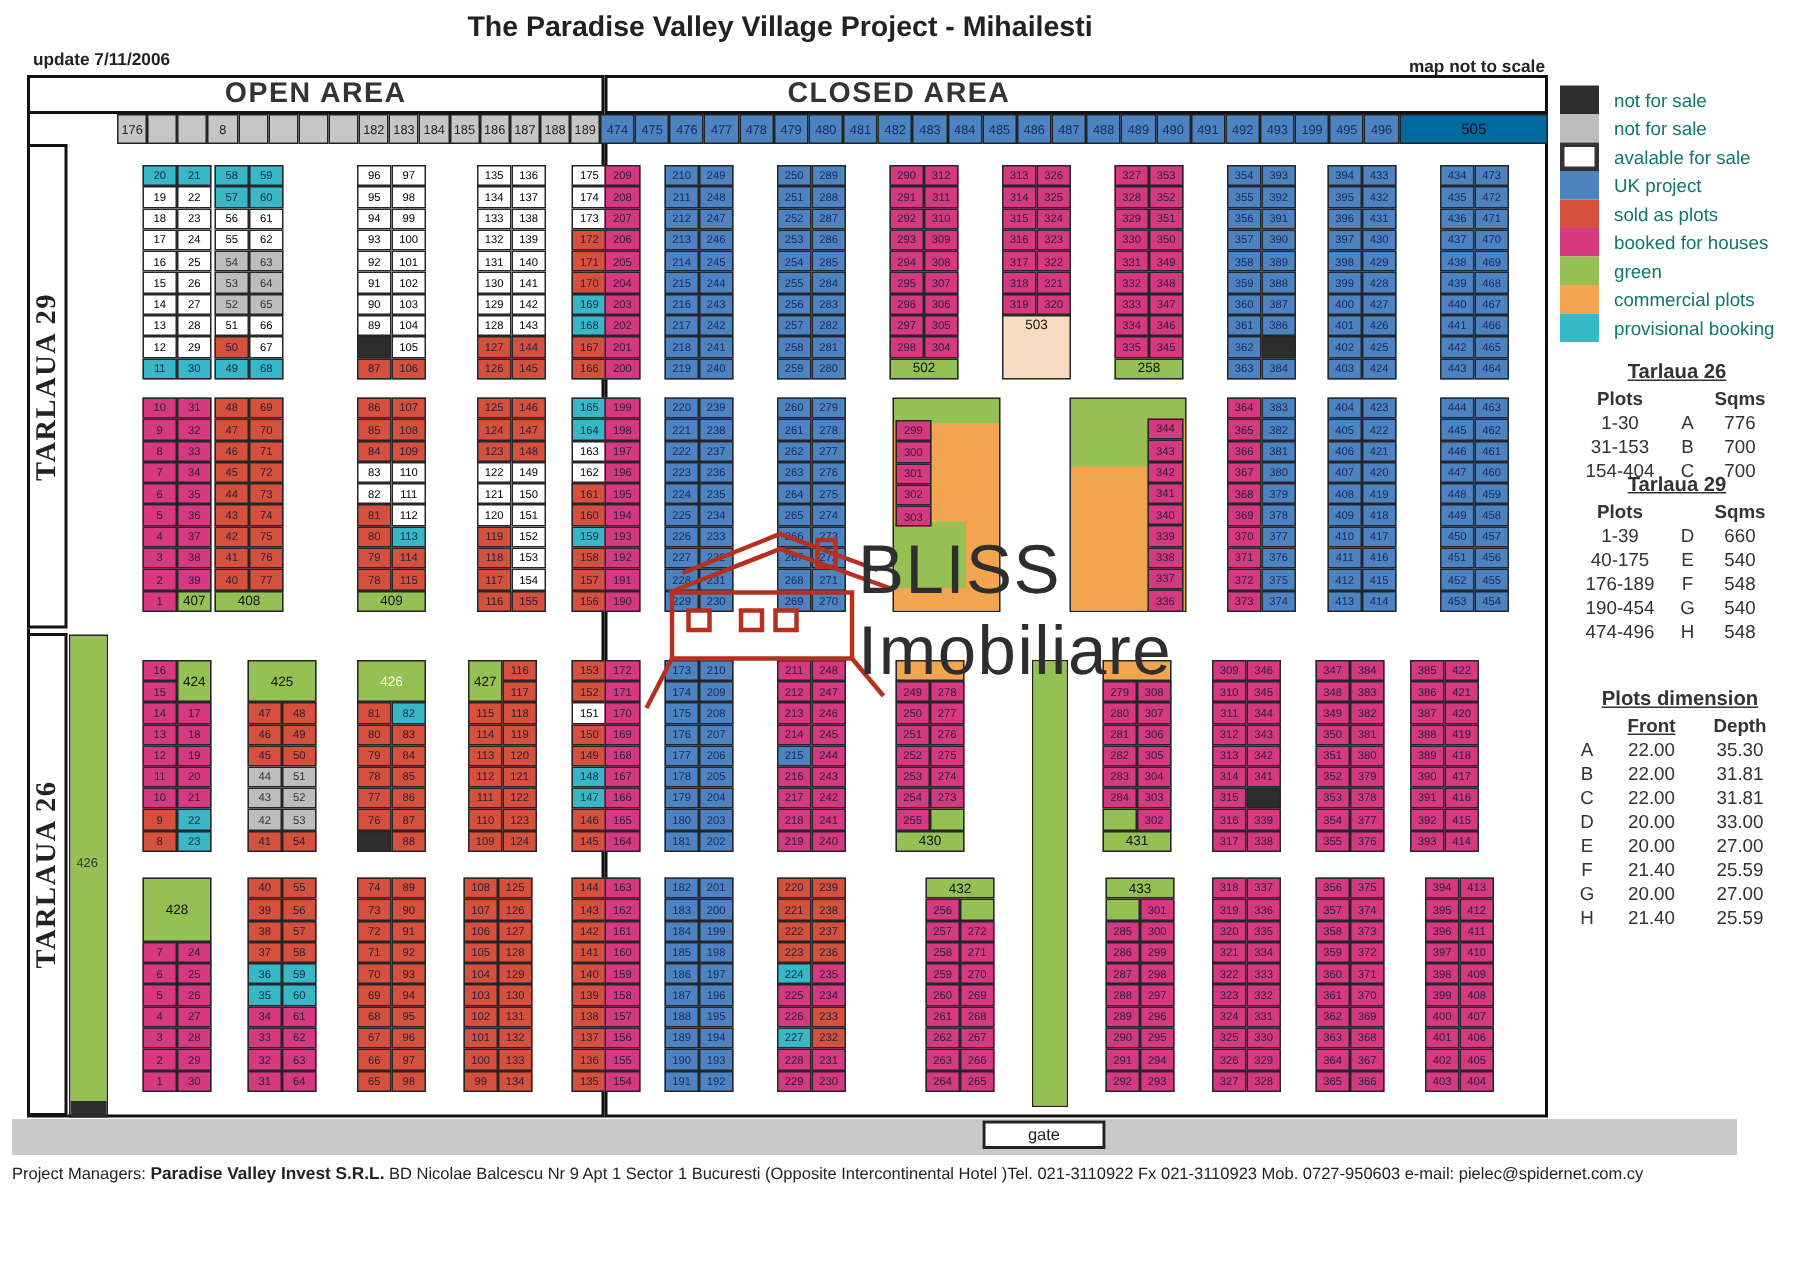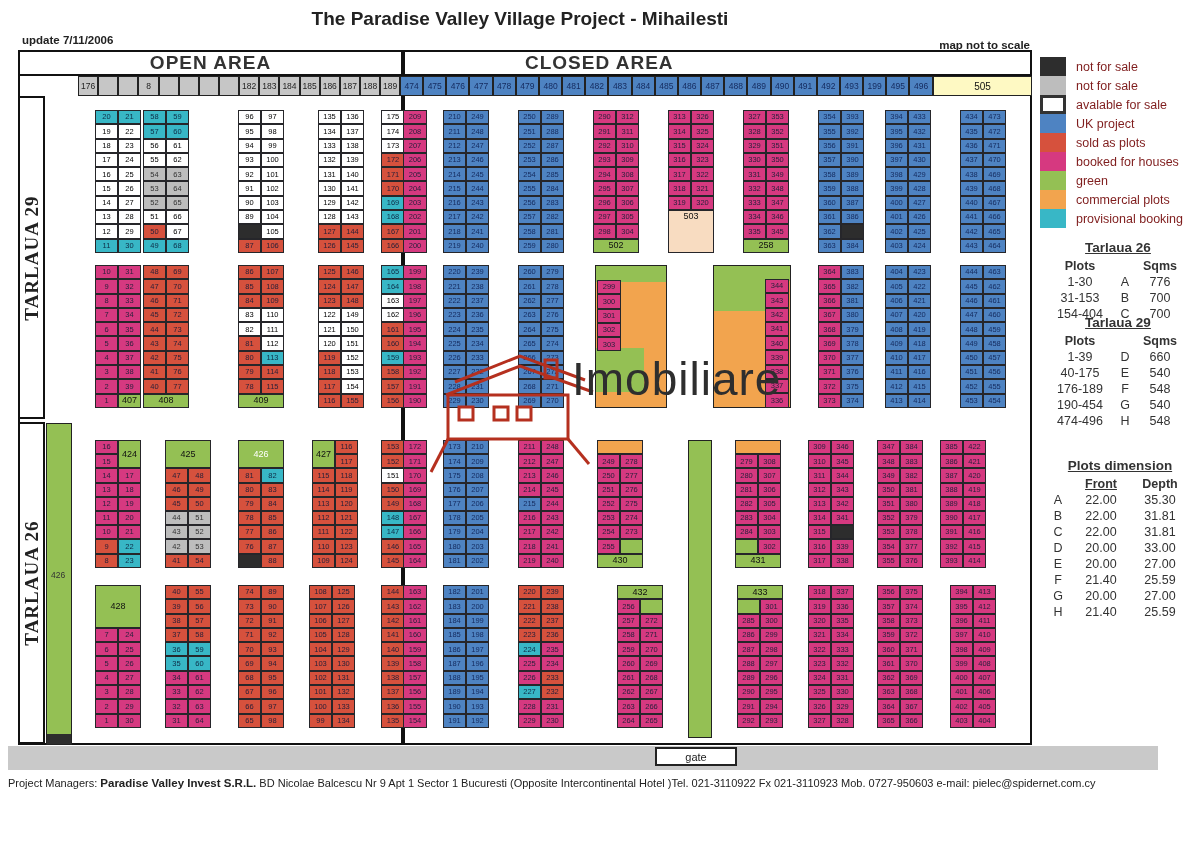--- a/index.html
+++ b/index.html
@@ -25,25 +25,25 @@
   .c-gr{background:#94c054;color:#111;font-size:9px}
   .c-gw{background:#94c054;color:#fff;font-size:9px}
   .c-p{background:#f8dcc1;color:#111;font-size:9px;align-items:flex-start;padding-top:1px}
   .blk{position:absolute;border:1.5px solid #222;box-sizing:border-box;overflow:hidden}
   .blk div{position:absolute}
   #left-strip-label{position:absolute;font-size:8.5px;color:#333;z-index:3}
   .tsc{position:absolute;display:flex}
   .tcell{border:1px solid #222;box-sizing:border-box;display:flex;align-items:center;justify-content:center;font-size:8.5px;height:100%}
   .ts-g{background:#c6c6c6;color:#222}
   .ts-b{background:#4e83c2;color:#142a5e}
-  .ts-gr{background:#fef9c3;color:#111;font-size:10px}
+  .ts-gr{background:#0369a1;color:#111;font-size:10px}
   #legend{left:1040px;top:57px;width:158px}
   .leg-item{display:flex;align-items:center;height:19px}
   .leg-sw{width:26px;height:19px;flex:none}
-  .leg-txt{padding-left:10px;font-size:12.5px;color:#7f1d1d}
+  .leg-txt{padding-left:10px;font-size:12.5px;color:#0f766e}
   .stable{position:absolute;color:#333}
   .stable .t-title{font-weight:bold;font-size:13.5px;text-decoration:underline;text-align:center;margin-bottom:3px}
   .trow{display:flex;height:16px;align-items:center;font-size:12.5px}
   .trow span{display:block;text-align:center}
   #graybar{left:8px;top:746px;width:1150px;height:24px;background:#c9c9c9}
   #gate-box{left:655px;top:747px;width:82px;height:19px;background:#fff;border:2px solid #222;box-sizing:border-box;display:flex;align-items:center;justify-content:center;font-size:11px;color:#222}
   #footer{left:8px;top:777px;width:1190px;font-size:11px;color:#222}
   #footer b{font-size:11.5px}
   #wm-text{left:572px;top:352px;font-size:46px;color:#2e2e2e;line-height:54px;letter-spacing:1px;z-index:5}
   #wm-house{left:425px;top:348px;z-index:5}
@@ -1159,20 +1159,21 @@
       <rect x="23" y="47" width="120" height="44"></rect>
       <rect x="34" y="59" width="14" height="13"></rect>
       <rect x="69" y="59" width="14" height="13"></rect>
       <rect x="92" y="59" width="14" height="13"></rect>
       <rect x="120" y="12" width="12" height="18"></rect>
       <path d="M23 91 L6 124"></path>
       <path d="M143 91 L164 116"></path>
     </g>
   </svg>
   <div class="abs" id="wm-text">
+    <div>BLISS</div>
     <div>Imobiliare</div>
   </div>
 
   <div class="abs" id="legend">
       <div class="leg-item">
         <div class="leg-sw" style="background: rgb(45, 45, 45);"></div>
         <div class="leg-txt">not for sale</div>
       </div>
       <div class="leg-item">
         <div class="leg-sw" style="background: rgb(189, 189, 189);"></div>

